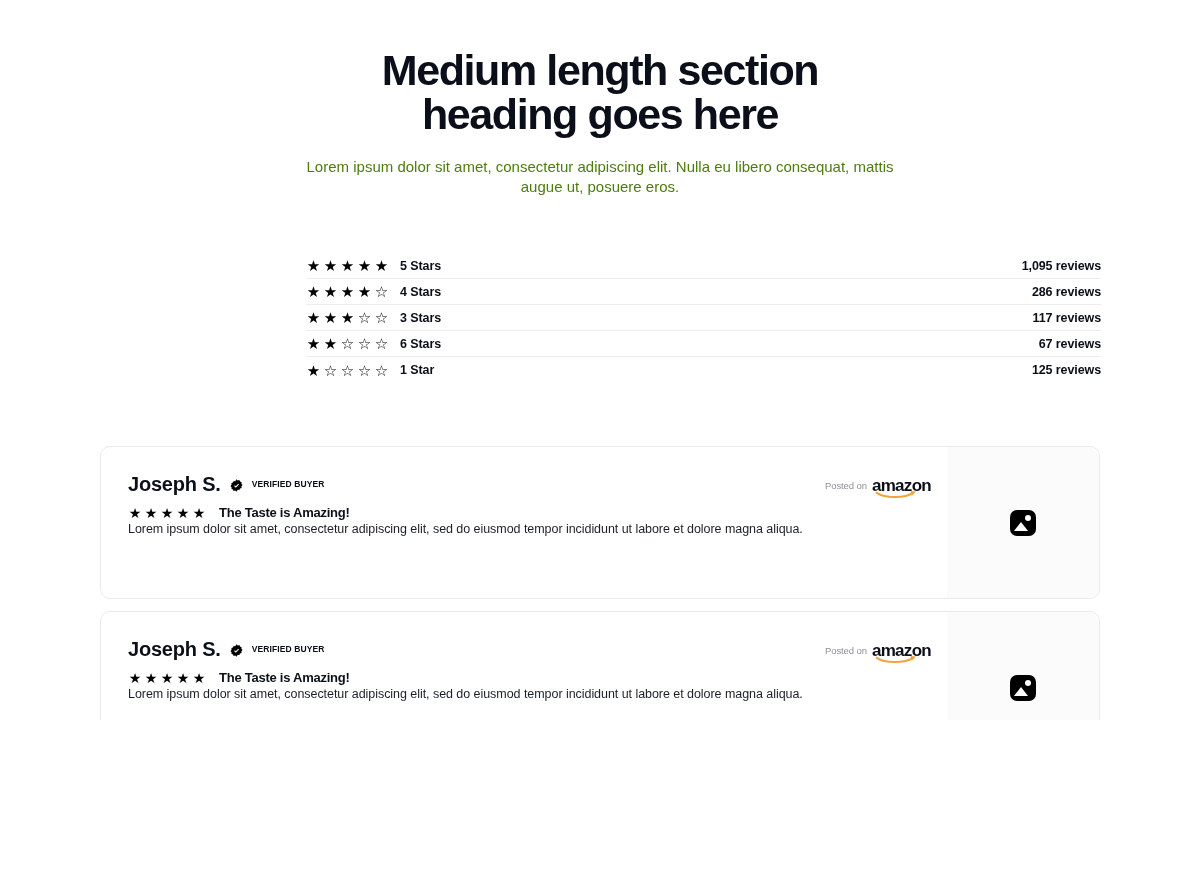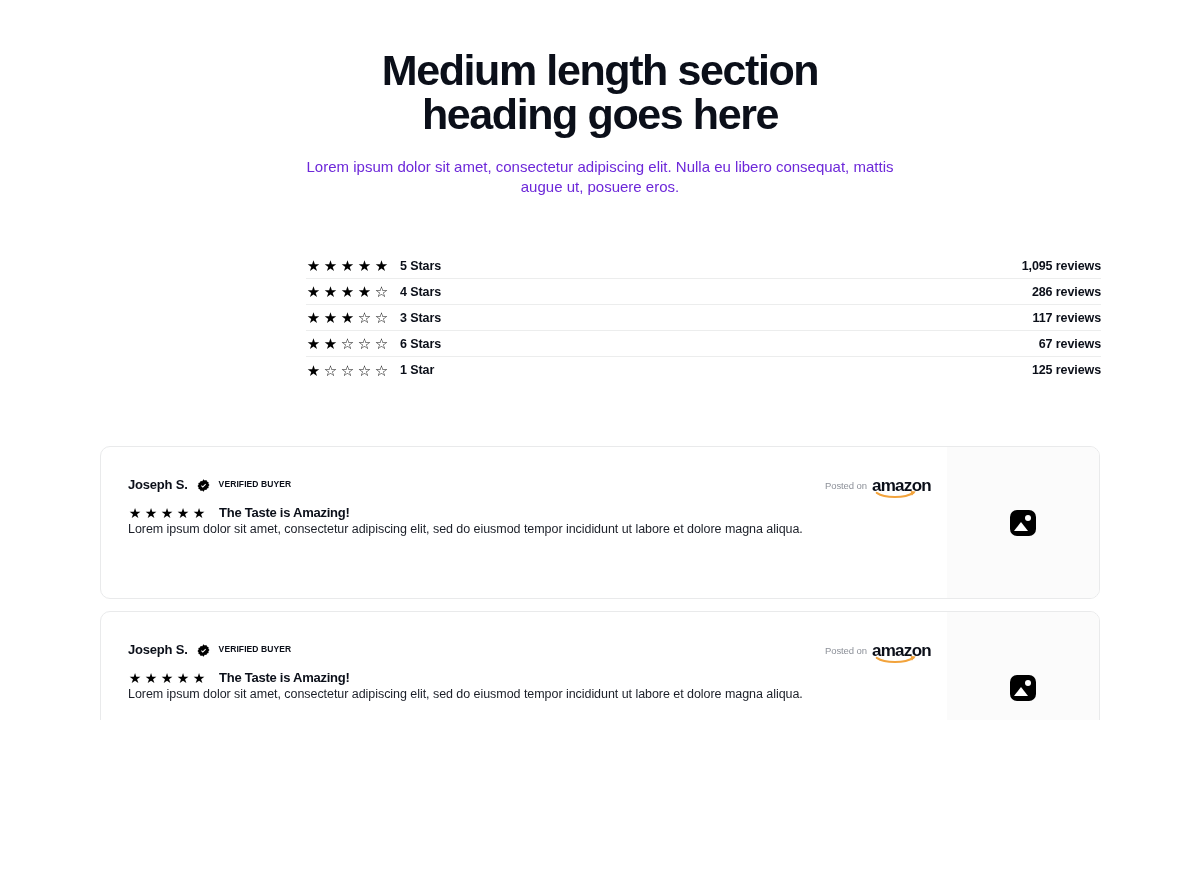--- a/index.html
+++ b/index.html
@@ -36,21 +36,21 @@
     letter-spacing: -1.4px;
     color: #0b0f19;
   }
   .section-heading .line { display: block; }
 
   .section-sub {
     margin-top: 21px;
     font-size: 15px;
     line-height: 20px;
     font-weight: 400;
-    color: #6d28d9;
+    color: #4d7c0f;
     width: 604px;
     margin-left: auto;
     margin-right: auto;
   }
 
   
   .ratings {
     position: absolute;
     top: 253px;
     left: 306px;
@@ -169,21 +169,21 @@
   }
 
   .review-top {
     display: flex;
     align-items: center;
     gap: 9px;
     height: 16px;
   }
 
   .reviewer-name {
-    font-size: 13px;
+    font-size: 20px;
     font-weight: 700;
     color: #0b0f19;
     letter-spacing: -0.2px;
   }
 
   .verified-badge {
     width: 13px;
     height: 13px;
     display: inline-block;
     flex: none;

